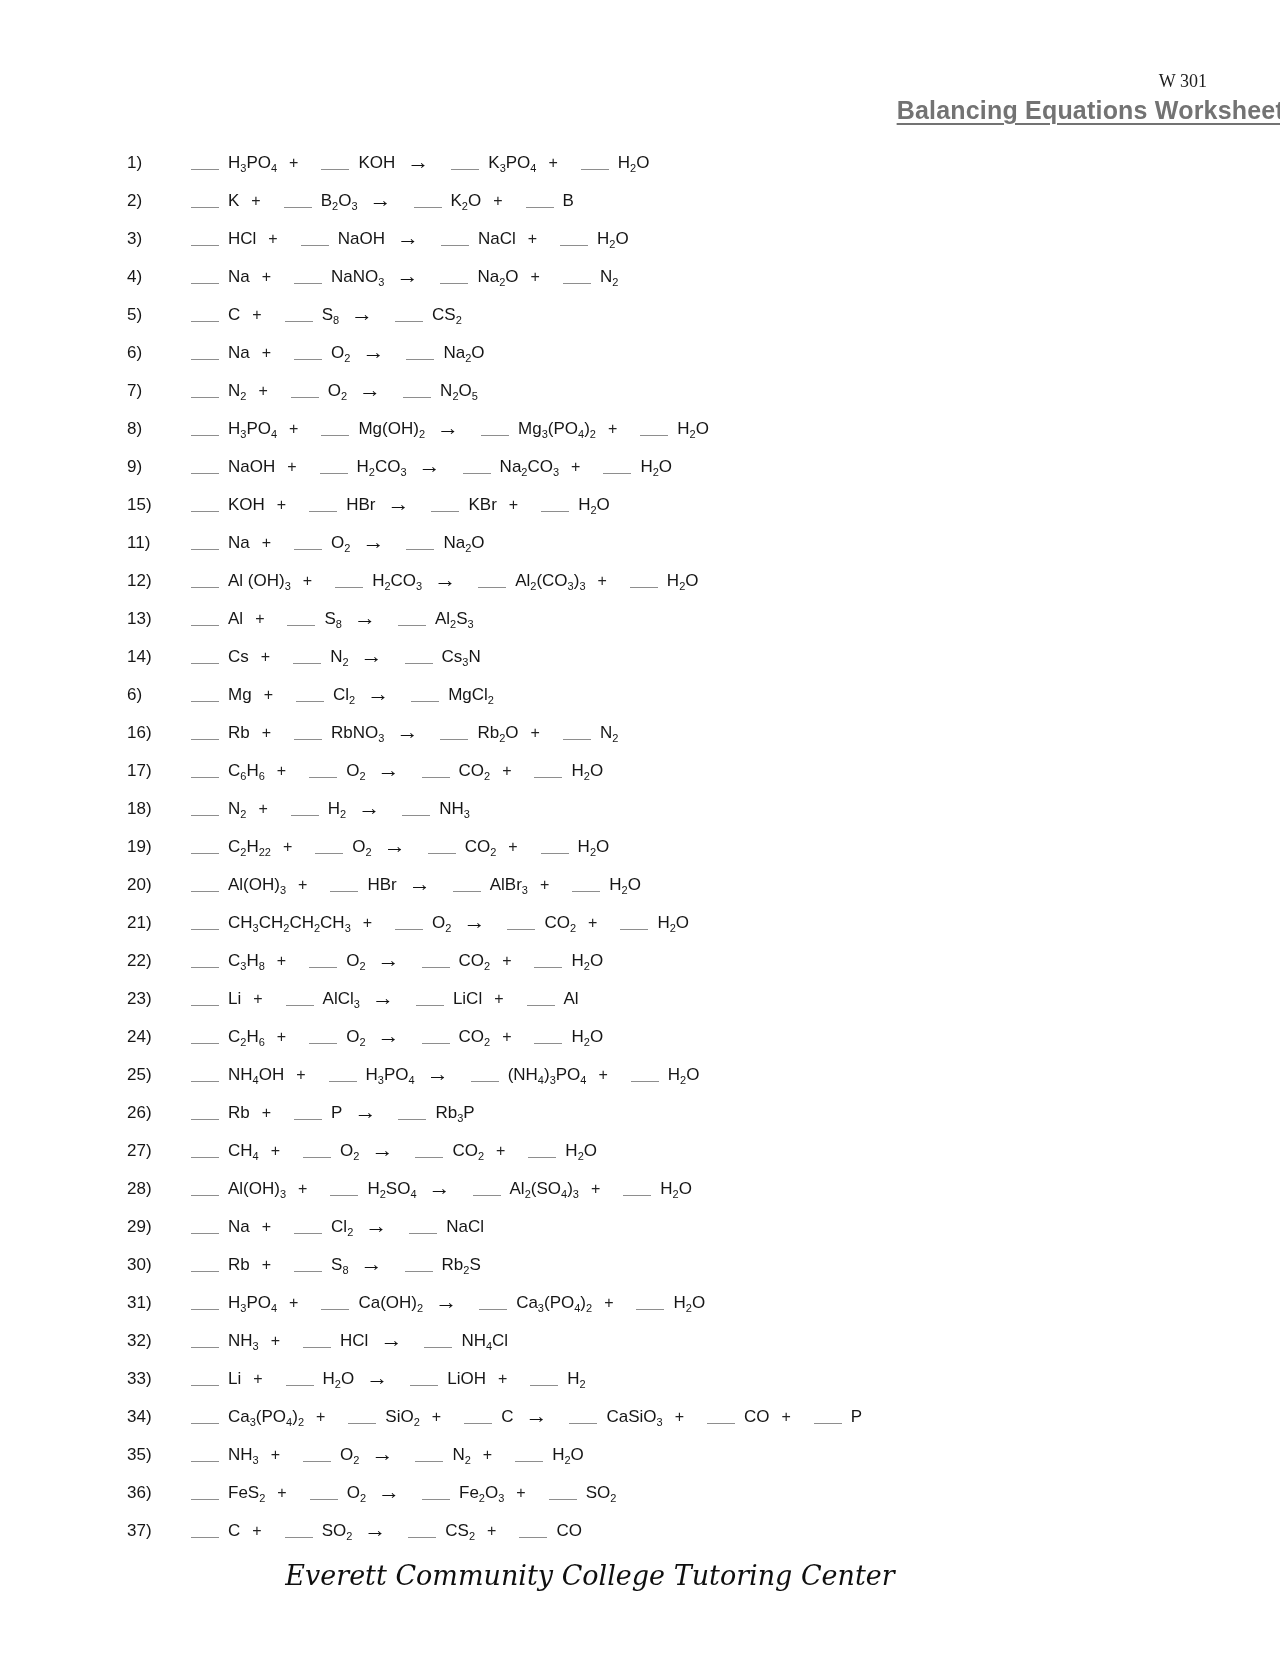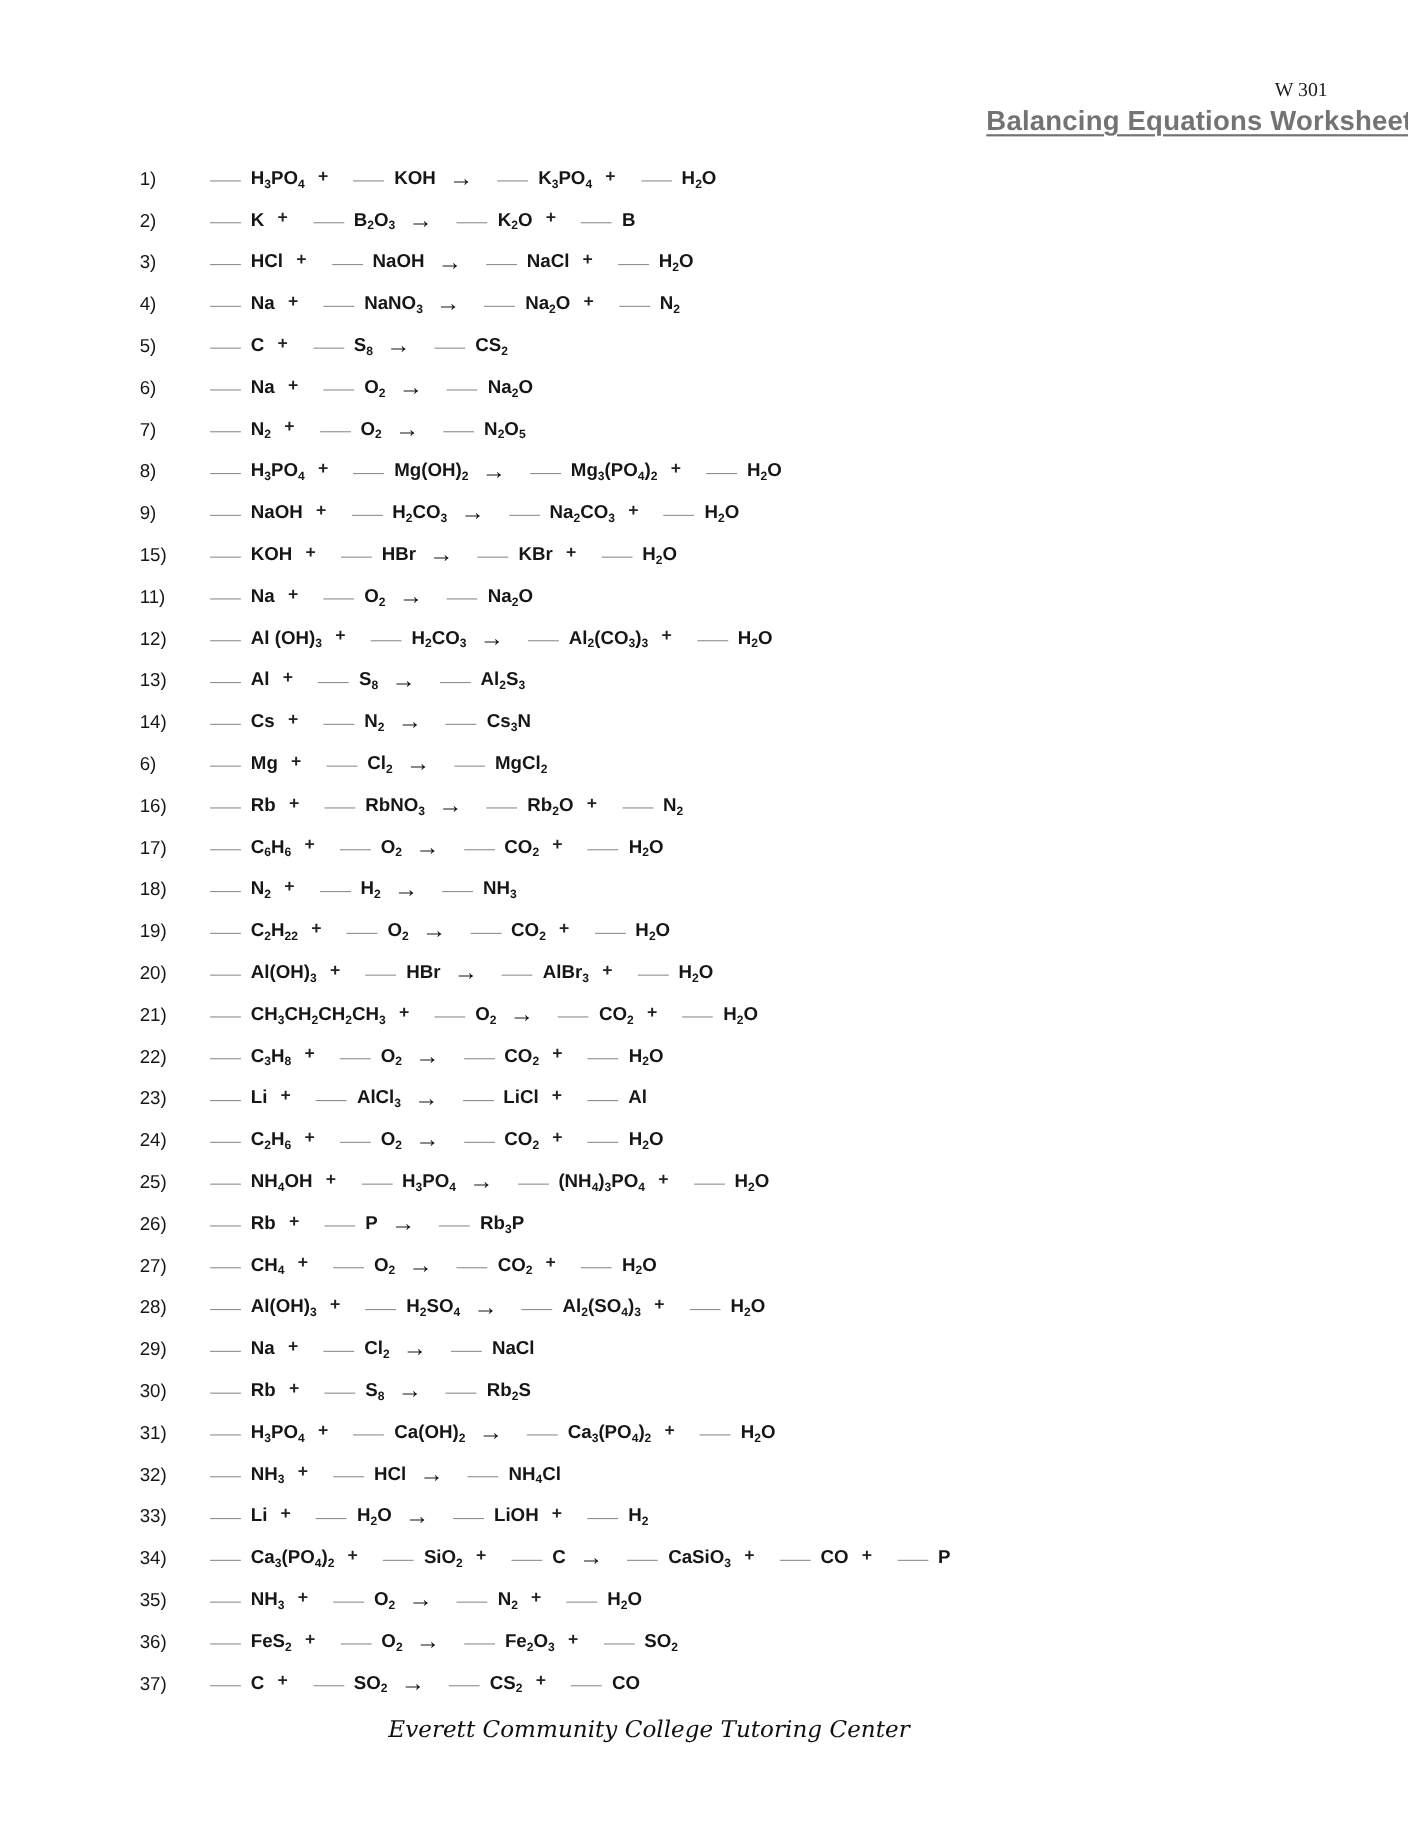--- a/index.html
+++ b/index.html
@@ -46,21 +46,21 @@
     height: 38px;
     display: flex;
     align-items: center;
     white-space: nowrap;
   }
   .eq-num {
     flex: 0 0 auto;
     width: 64px;
     font-size: 17px;
   }
-  .eq-body { display: flex; align-items: flex-start; font-weight: bold; }
+  .eq-body { display: flex; align-items: center; }
   .tok { margin-right: 9px; font-size: 17px; }
   .blank {
     display: inline-block;
     width: 28px;
     height: 12px;
     border-bottom: 1.6px solid #8e8e8e;
     margin-left: 10px;
     margin-right: 9px;
   }
   .blank:first-child { margin-left: 0; }
@@ -79,21 +79,21 @@
     vertical-align: -3.5px;
   }
   .footer {
     position: absolute;
     top: 1560px;
     left: 0;
     width: 1180px;
     text-align: center;
     font-family: "DejaVu Serif", serif;
     font-style: italic;
-    font-size: 21px;
+    font-size: 27px;
     color: #0f0f0f;
   }
 </style>
 </head>
 <body>
 
 <div class="page">
   <div class="doc-code">W 301</div>
   <h1 class="title">Balancing Equations Worksheet</h1>
   <div class="equations">

